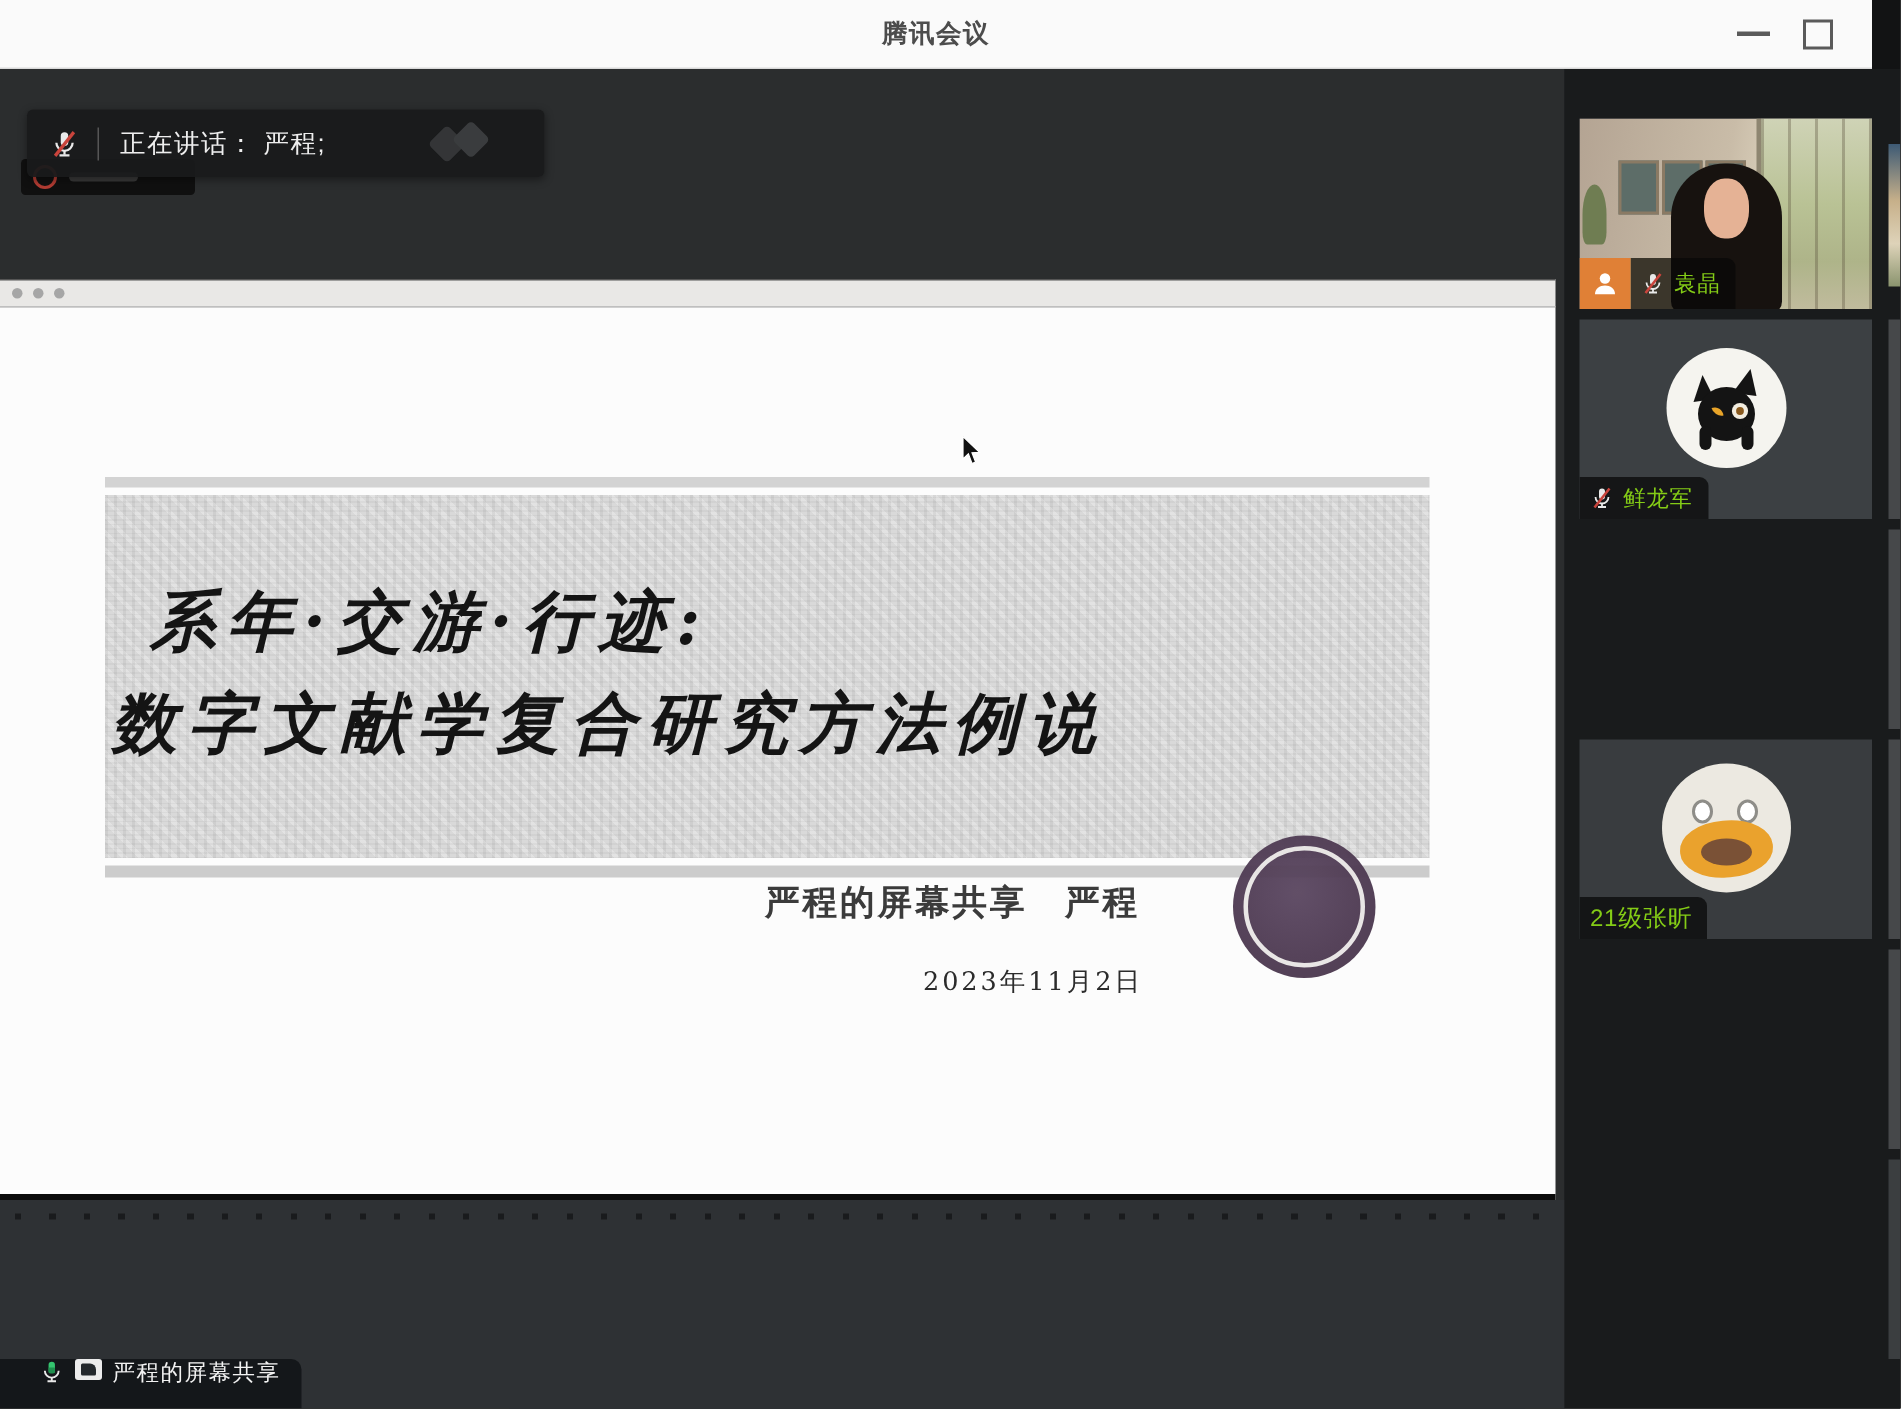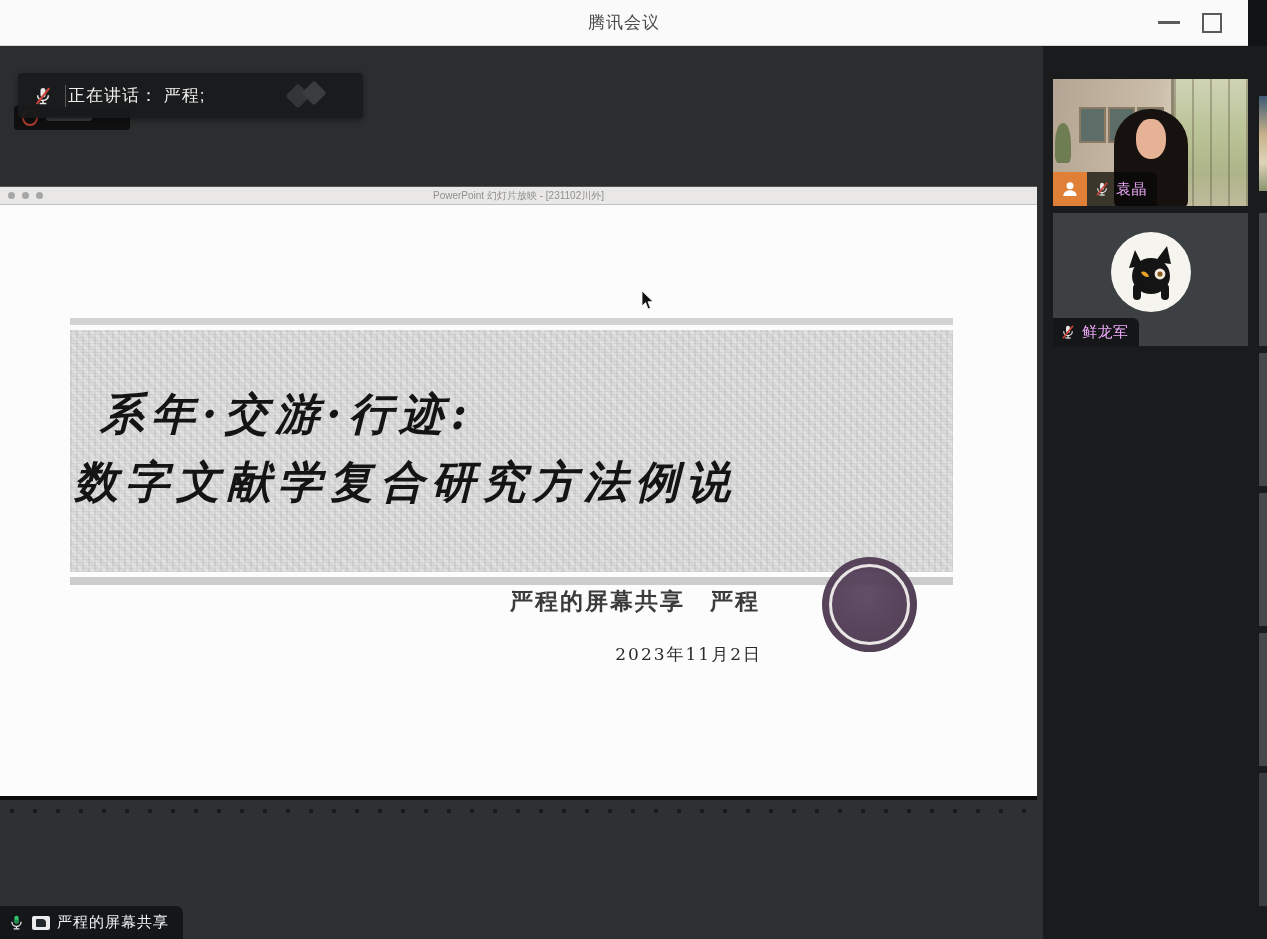--- a/index.html
+++ b/index.html
@@ -1,21 +1,21 @@
 <!DOCTYPE html>
 <html><head>
 <meta charset="utf-8">
 <style>
   html,body{margin:0;padding:0;background:#000;}
   .app{position:relative;width:1267px;height:939px;overflow:hidden;
        font-family:"Liberation Sans","DejaVu Sans",sans-serif;background:#1b1d1e;}
 
   
   .titlebar{position:absolute;left:0;top:0;width:1248px;height:45px;background:#fafafa;
-            border-bottom:1px solid #d9d9d9;z-index:40;}
+            border-bottom:1px solid #d9d9d9;z-index:40;font-weight:bold;}
   .titlebar-corner{position:absolute;left:1248px;top:0;width:19px;height:46px;background:#121314;z-index:41;}
   .app-title{position:absolute;left:0;top:0;width:1248px;height:45px;line-height:45px;text-align:center;
              font-size:17px;color:#4c4c4c;letter-spacing:1px;}
   .btn-min{position:absolute;right:68px;top:21px;width:22px;height:3px;background:#5a5a5a;cursor:pointer;}
   .btn-max{position:absolute;right:26px;top:13px;width:16px;height:16px;border:2px solid #5a5a5a;cursor:pointer;}
 
   
   .stage{position:absolute;left:0;top:46px;width:1043px;height:893px;background:#2b2d2e;}
 
   
@@ -23,21 +23,21 @@
                 border-radius:3px;z-index:5;display:flex;align-items:center;padding-left:8px;}
   .red-ring{width:12px;height:12px;border:2px solid #b23c33;border-radius:50%;}
   .hidden-label .squiggle{margin-left:8px;width:46px;height:6px;background:#3a3a3a;border-radius:3px;}
 
   
   .speaking-pill{position:absolute;left:18px;top:27px;width:345px;height:45px;z-index:10;
                  background:rgba(25,26,27,.95);border-radius:4px;box-shadow:0 2px 6px rgba(0,0,0,.4);
                  display:flex;align-items:center;}
   .speaking-pill .mic{margin-left:15px;}
   .pill-divider{width:1px;height:22px;background:#565656;margin-left:12px;}
-  .speaking-text{margin-left:2px;font-size:17px;color:#eeeeee;letter-spacing:1px;white-space:nowrap;}
+  .speaking-text{margin-left:14px;font-size:17px;color:#eeeeee;letter-spacing:1px;white-space:nowrap;}
   .watermark{position:absolute;right:26px;top:9px;width:52px;height:28px;opacity:.55;}
   .watermark .wm{position:absolute;width:18px;height:18px;background:#4a4c4e;transform:rotate(45deg);border-radius:3px;}
   .wm.a{left:4px;top:5px;}.wm.b{left:20px;top:2px;background:#55585a;}
 
   
   .ppt{position:absolute;left:0;top:140px;width:1037px;height:614px;}
   .ppt-titlebar{position:absolute;left:0;top:0;width:100%;height:17px;background:#e9e8e6;
                 border-top:1px solid #555;border-bottom:1px solid #bfbfbf;}
   .dot{position:absolute;top:5px;width:7px;height:7px;border-radius:50%;background:#a6a6a6;cursor:pointer;}
   .dot.d1{left:8px}.dot.d2{left:22px}.dot.d3{left:36px}
@@ -72,36 +72,36 @@
              border-radius:50%;}
   .cursor{position:absolute;left:641px;top:86px;width:14px;height:20px;z-index:6;}
 
   
   .below-ppt{position:absolute;left:0;top:754px;width:1043px;height:139px;background:#2e3134;}
   .dotted-row{position:absolute;left:10px;top:9px;width:1020px;height:4px;
      background-image:repeating-linear-gradient(90deg,rgba(0,0,0,.45) 0 4px,transparent 4px 23px);}
 
   
   .share-banner{position:absolute;left:0;top:860px;height:33px;background:#14171a;z-index:20;
-                border-radius:0 7px 0 0;display:flex;align-items:center;padding:0 14px 0 8px;}
+                border-radius:0 7px 0 0;display:flex;align-items:flex-start;padding:0 14px 0 26px;}
   .share-banner .txt{color:#f2f2f2;font-size:15px;margin-left:7px;letter-spacing:1px;white-space:nowrap;}
   .screen-icon{width:18px;height:14px;background:#ececec;border-radius:2px;margin-left:7px;position:relative;}
   .screen-icon:after{content:"";position:absolute;left:4px;top:3px;width:10px;height:8px;background:#23282c;
                      border-radius:1px 4px 1px 1px;}
 
   
   .panel{position:absolute;left:1043px;top:46px;width:224px;height:893px;background:#191b1c;}
   .tile{position:absolute;left:10px;width:195px;background:#36393c;overflow:hidden;}
   .tile.active{border:2px solid #22af5e;}
   .sliver{position:absolute;left:216px;width:8px;background:#46484a;}
   .sliver.video{background:linear-gradient(180deg,#3d5a74 0%,#c7b08a 40%,#ded3b9 70%,#8a946e 100%);}
 
   .name-tag{position:absolute;left:0;bottom:0;height:28px;background:rgba(8,8,8,.74);
             border-radius:0 6px 0 0;display:flex;align-items:center;padding:0 10px 0 7px;z-index:4;}
-  .name-tag .nm{color:#f0abfc;font-size:15px;margin-left:6px;white-space:nowrap;letter-spacing:.5px;}
+  .name-tag .nm{color:#84cc16;font-size:15px;margin-left:6px;white-space:nowrap;letter-spacing:.5px;}
   .name-tag.nomic .nm{margin-left:0;font-size:16px;}
   .host-badge{position:absolute;left:0;bottom:0;width:34px;height:34px;background:#e08036;z-index:5;
               display:flex;align-items:center;justify-content:center;}
   .name-tag.offset{left:34px;height:34px;}
 
   .avatar-circle{position:absolute;left:50%;top:44%;transform:translate(-50%,-50%);border-radius:50%;overflow:hidden;}
 
   
   .scene-room{position:absolute;inset:0;background:linear-gradient(100deg,#b4a493 0%,#c9bca8 48%,#ded5c0 66%,#d4cdb8 100%);}
   .room-window{position:absolute;right:0;top:0;width:74px;height:100%;
@@ -198,21 +198,20 @@
         <div class="wm a"></div>
           <div class="wm b"></div>
       </div>
     </div>
 
     <div class="ppt">
       <div class="ppt-titlebar">
         <div class="dot d1"></div>
         <div class="dot d2"></div>
         <div class="dot d3"></div>
-        <div class="ppt-title">PowerPoint 幻灯片放映 - [231102川外]</div>
       </div>
 
       <div class="slide">
         <div class="banner-strip-top grain"></div>
         <div class="banner-block grain"></div>
         <div class="banner-strip-bottom grain"></div>
 
         <div class="slide-title l1">系年·交游·行迹:</div>
         <div class="slide-title l2">数字文献学复合研究方法例说</div>
 
@@ -305,20 +304,31 @@
             <line x1="4.5" y1="21.5" x2="19.5" y2="2.5" stroke="#c9443c" stroke-width="2.6"></line>
           </svg>
         </span>
         <span class="nm">鲜龙军</span>
       </div>
     </div>
     <div class="sliver" style="top:167px;height:133px;"></div>
 
     <div class="sliver" style="top:307px;height:133px;"></div>
 
+    <div class="tile" style="top:447px;height:133px;background:#393c3f;">
+      <div class="avatar-circle duck-circle">
+        <div class="duck-eye de1"></div>
+          <div class="duck-eye de2"></div>
+        <div class="duck-beak"></div>
+        <div class="duck-mouth"></div>
+      </div>
+      <div class="name-tag nomic">
+        <span class="nm">21级张昕</span>
+      </div>
+    </div>
     <div class="sliver" style="top:447px;height:133px;"></div>
 
     <div class="sliver" style="top:587px;height:133px;"></div>
 
     <div class="sliver" style="top:727px;height:133px;background:#3b3e40;"></div>
 
   </div>
 </div>
 
 </body></html>

